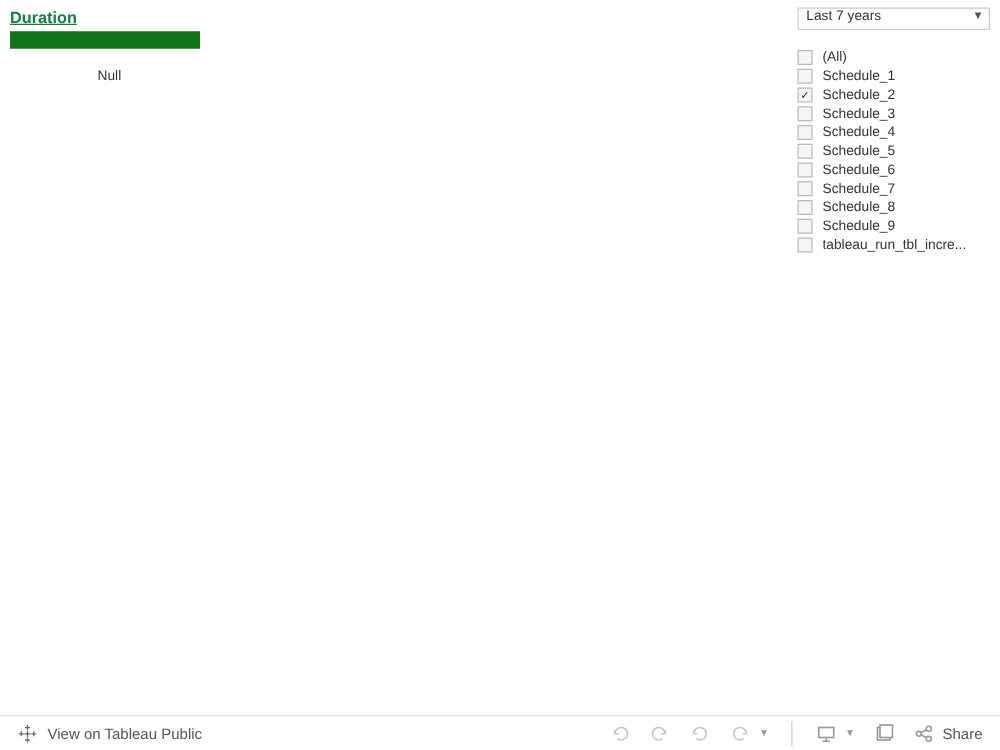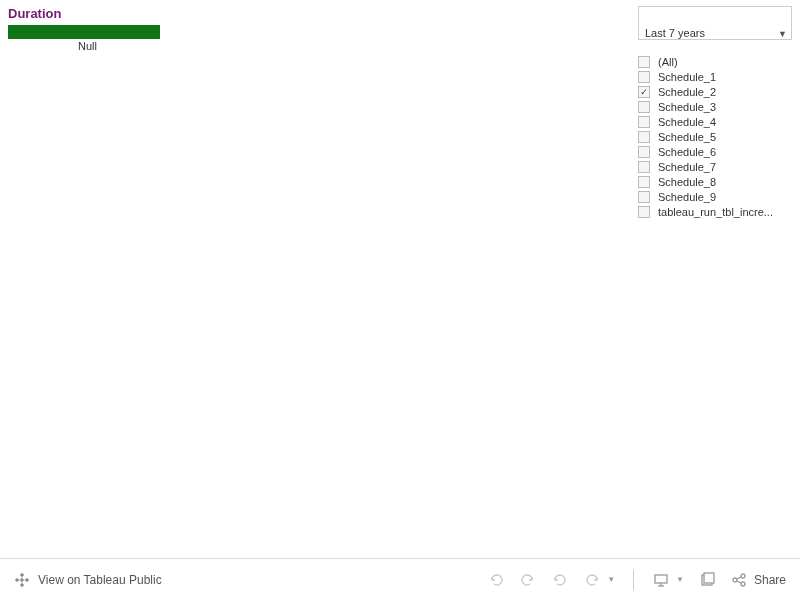--- a/index.html
+++ b/index.html
@@ -16,47 +16,48 @@
       display: flex;
       padding: 6px 8px;
       height: 558px;
     }
     .left-panel {
       flex: 1;
     }
     .section-title {
       font-weight: bold;
       font-size: 13px;
-      color: #701a75;
+      color: #15803d;
       margin-bottom: 4px;
+      text-decoration: underline;
     }
     .bar-container {
       margin-top: 2px;
     }
     .green-bar {
       width: 152px;
       height: 14px;
       background: #0f7516;
     }
     .null-label {
       font-size: 11px;
       color: #333;
       margin-left: 70px;
-      margin-top: 1px;
+      margin-top: 16px;
     }
     .right-panel {
       width: 158px;
       padding-left: 4px;
     }
     .dropdown {
       display: flex;
-      align-items: flex-end;
+      align-items: flex-start;
       justify-content: space-between;
       border: 1px solid #ccc;
-      height: 34px;
+      height: 18px;
       padding: 0 4px 0 6px;
       font-size: 11px;
       color: #333;
       background: #fff;
       cursor: pointer;
       margin-bottom: 10px;
     }
     .dropdown-arrow {
       font-size: 9px;
       color: #555;
@@ -91,21 +92,21 @@
       white-space: nowrap;
       overflow: hidden;
       text-overflow: ellipsis;
       max-width: 130px;
     }
     .toolbar {
       position: absolute;
       bottom: 0;
       left: 0;
       right: 0;
-      height: 42px;
+      height: 28px;
       border-top: 1px solid #ddd;
       display: flex;
       align-items: center;
       justify-content: space-between;
       padding: 0 14px;
       font-size: 12px;
       color: #555;
       background: #fff;
     }
     .toolbar-left {

